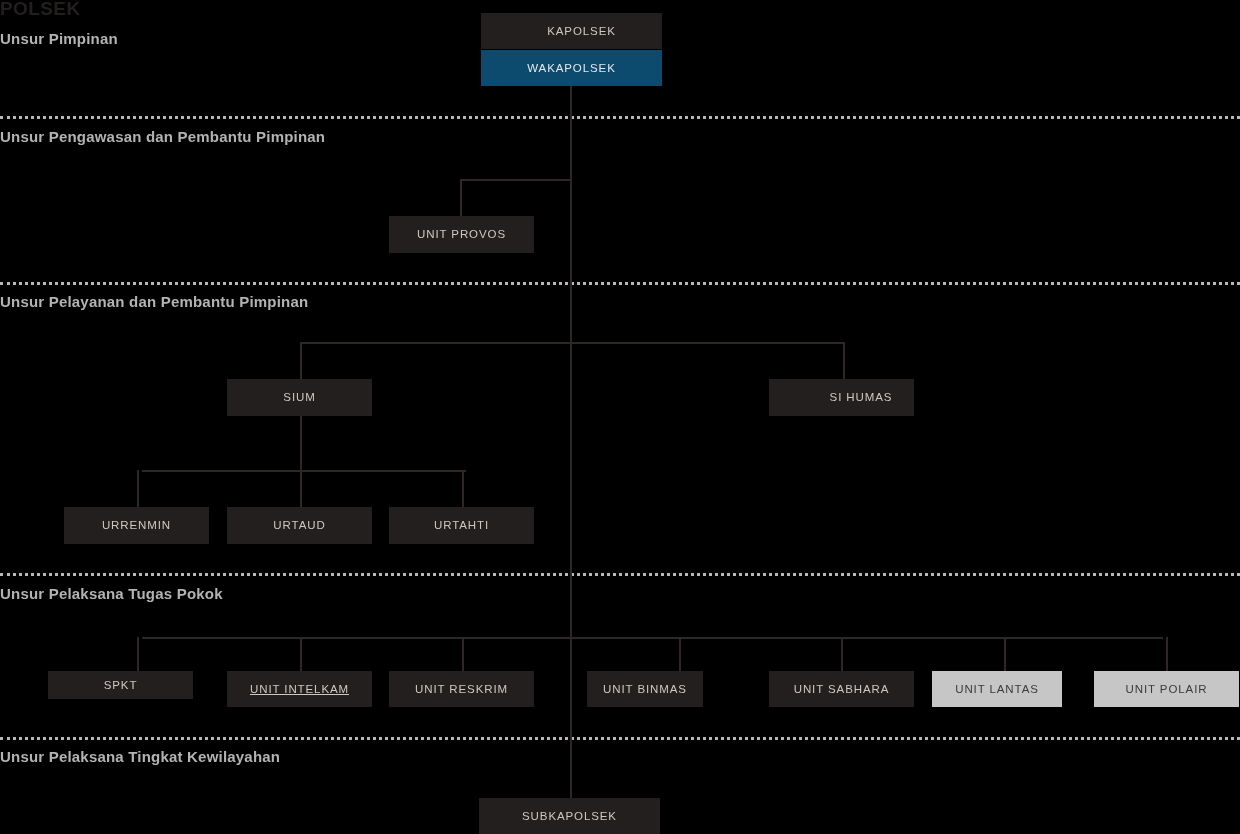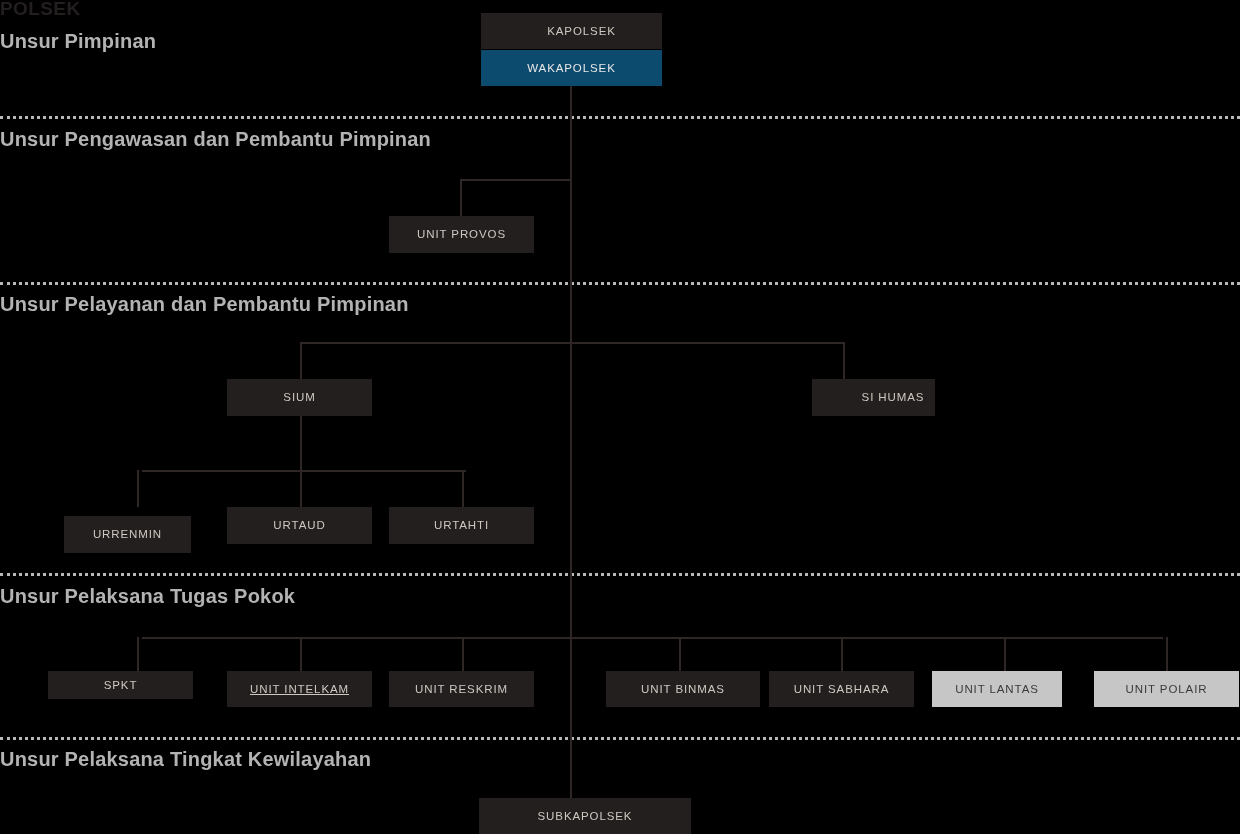--- a/index.html
+++ b/index.html
@@ -26,21 +26,21 @@
     top: -2px;
     font-size: 19px;
     font-weight: bold;
     letter-spacing: 0.4px;
     color: #231f1e;
     white-space: nowrap;
   }
   .section-label {
     position: absolute;
     left: 0px;
-    font-size: 20px;
+    font-size: 15px;
     font-weight: bold;
     letter-spacing: 0.2px;
     color: #b3b3b3;
     white-space: nowrap;
   }
 
   
   .separator {
     position: absolute;
     left: 0px;
@@ -135,27 +135,27 @@
       <div class="vline spine" style="left: 841px; top: 637px; height: 34px;"></div>
       <div class="vline spine" style="left: 1004px; top: 637px; height: 34px;"></div>
       <div class="vline spine" style="left: 1166px; top: 637px; height: 34px;"></div>
     </div>
 
   <div id="nodes-layer">
       <div class="node dark" style="left: 481px; top: 13px; width: 181px; height: 36px; padding-left: 20px;">KAPOLSEK</div>
       <div class="node gray" style="left: 481px; top: 50px; width: 181px; height: 36px;">WAKAPOLSEK</div>
       <div class="node dark" style="left: 389px; top: 216px; width: 145px; height: 37px;">UNIT PROVOS</div>
       <div class="node dark" style="left: 227px; top: 379px; width: 145px; height: 37px;">SIUM</div>
-      <div class="node dark" style="left: 812px; top: 379px; width: 123px; height: 37px; padding-left: 39px;">SI HUMAS</div>
-      <div class="node dark" style="left: 64px; top: 507px; width: 127px; height: 37px; margin-top: 9px;">URRENMIN</div>
+      <div class="node dark" style="left: 769px; top: 379px; width: 145px; height: 37px; padding-left: 39px;">SI HUMAS</div>
+      <div class="node dark" style="left: 64px; top: 507px; width: 145px; height: 37px;">URRENMIN</div>
       <div class="node dark" style="left: 227px; top: 507px; width: 145px; height: 37px;">URTAUD</div>
       <div class="node dark" style="left: 389px; top: 507px; width: 145px; height: 37px;">URTAHTI</div>
       <div class="node dark" style="left: 48px; top: 671px; width: 145px; height: 28px;">SPKT</div>
       <div class="node dark" style="left: 227px; top: 671px; width: 145px; height: 36px; text-decoration: underline;">UNIT INTELKAM</div>
       <div class="node dark" style="left: 389px; top: 671px; width: 145px; height: 36px;">UNIT RESKRIM</div>
-      <div class="node dark" style="left: 606px; top: 671px; width: 154px; height: 36px;">UNIT BINMAS</div>
+      <div class="node dark" style="left: 587px; top: 671px; width: 116px; height: 36px;">UNIT BINMAS</div>
       <div class="node dark" style="left: 769px; top: 671px; width: 145px; height: 36px;">UNIT SABHARA</div>
       <div class="node light" style="left: 932px; top: 671px; width: 130px; height: 36px;">UNIT LANTAS</div>
       <div class="node light" style="left: 1094px; top: 671px; width: 145px; height: 36px;">UNIT POLAIR</div>
-      <div class="node dark" style="left: 479px; top: 798px; width: 212px; height: 36px;">SUBKAPOLSEK</div>
+      <div class="node dark" style="left: 479px; top: 798px; width: 181px; height: 36px;">SUBKAPOLSEK</div>
     </div>
 
 </div>
 
 </body></html>

